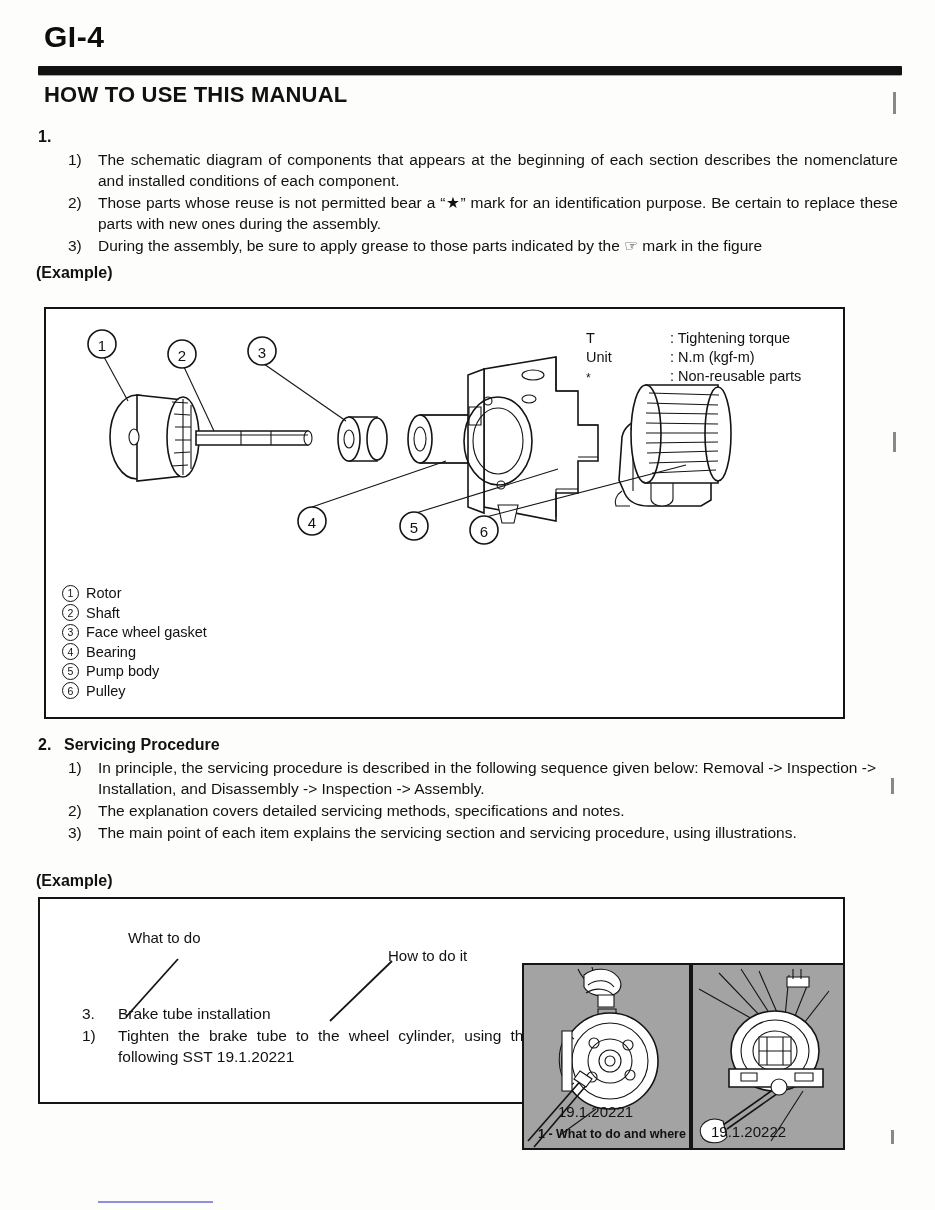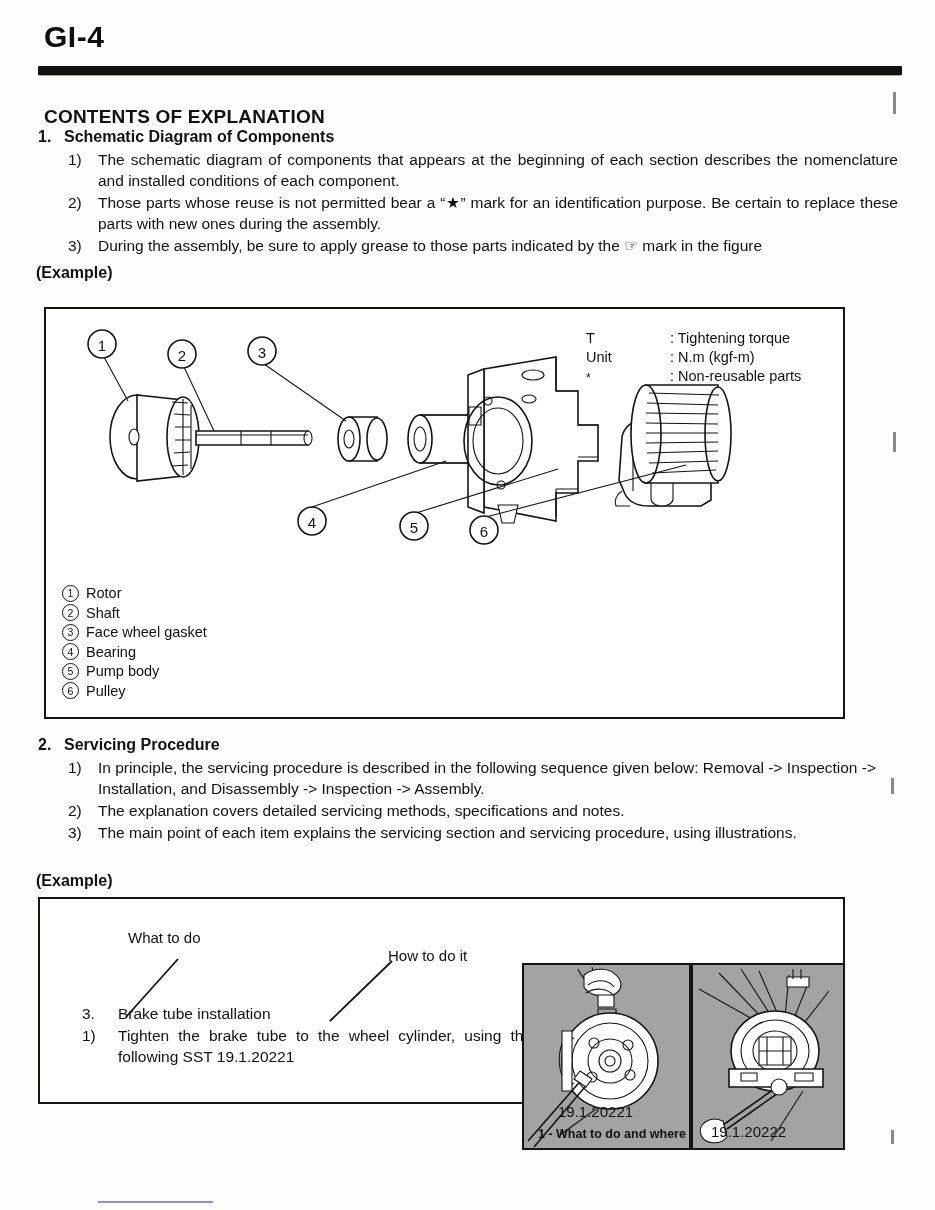--- a/index.html
+++ b/index.html
@@ -223,26 +223,25 @@
     opacity: .65;
   }
 </style>
 </head>
 <body>
 
 <div class="page">
 
   <div class="page-number">GI-4</div>
   <div class="header-rule"></div>
-  <div class="title-sub">CONTENTS OF EXPLANATION</div>
+  <div class="title-main">HOW TO USE THIS MANUAL</div>
 
   <div class="section" style="top:128px;">
     <div class="section-head">
       <span class="num">1.</span>
-      <span>Schematic Diagram of Components</span>
     </div>
     <ul class="numlist">
       <li>
         <span class="marker">1)</span>
         <span class="body justify">The schematic diagram of components that appears at the beginning of each section describes the nomenclature and installed conditions of each component.</span>
       </li>
       <li>
         <span class="marker">2)</span>
         <span class="body justify">Those parts whose reuse is not permitted bear a “★” mark for an identification purpose. Be certain to replace these parts with new ones during the assembly.</span>
       </li>

